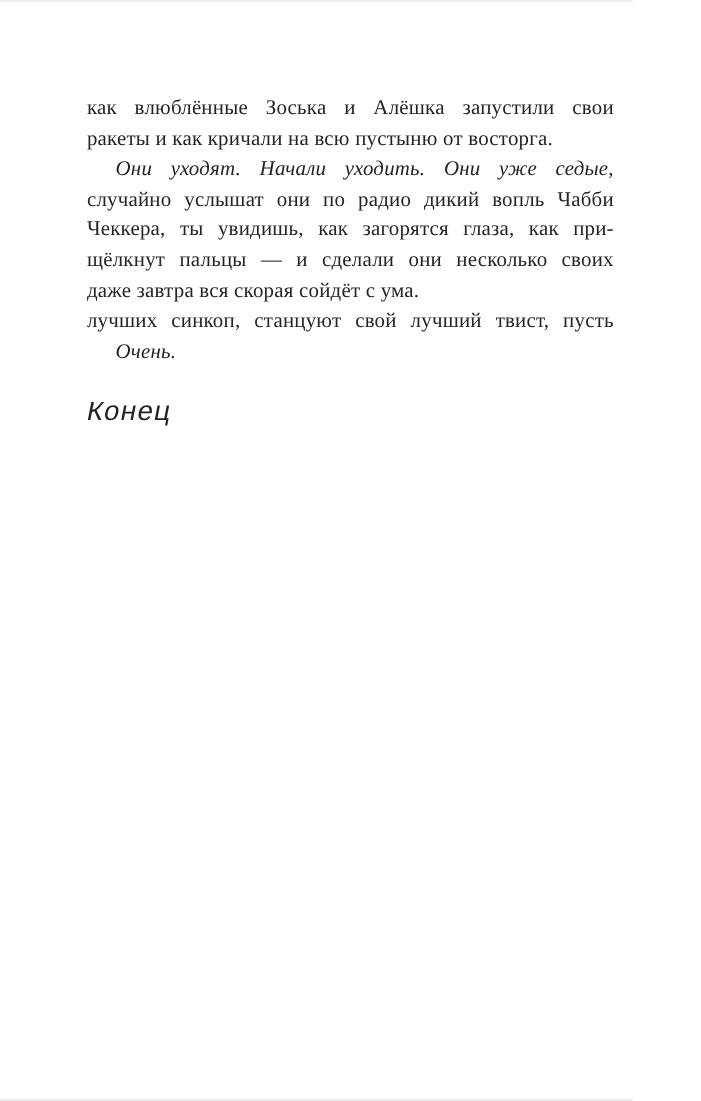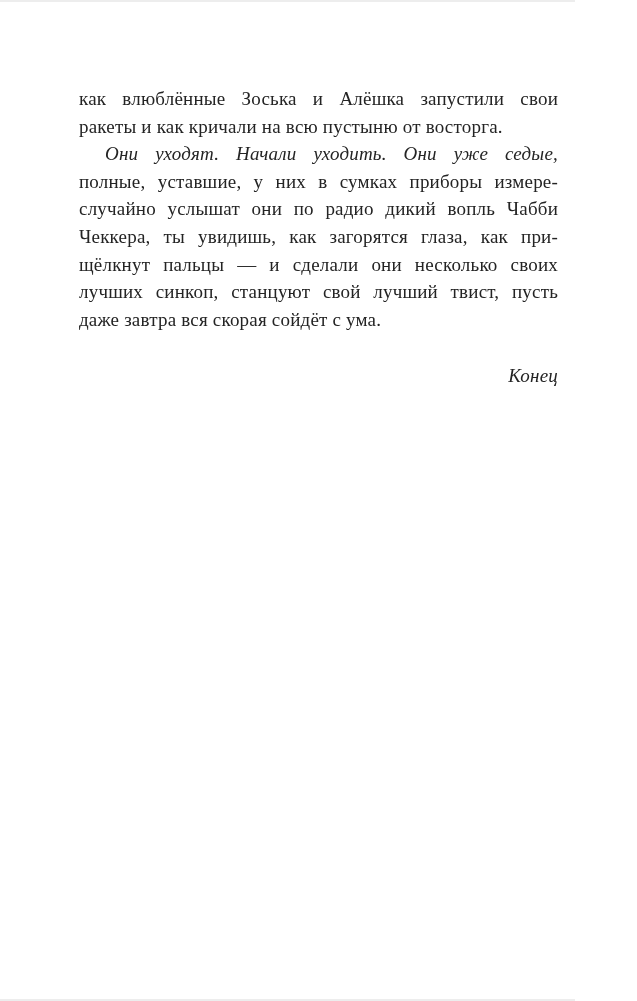--- a/index.html
+++ b/index.html
@@ -43,39 +43,42 @@
   .line.last {
     text-align: left;
     text-align-last: left;
   }
   .line.indent {
     text-indent: 26px;
     font-style: italic;
   }
   .ending {
     margin-top: 29px;
-    text-align: right;
+    text-align: left;
     font-style: italic;
-    font-size: 19px;
+    font-size: 25px;
+    font-family: Liberation Mono, monospace;
   }
 </style>
 </head>
 <body>
 
 <div class="page">
   <div class="text-block">
 
     <div class="paragraph">
         <div class="line">как влюблённые Зоська и Алёшка запустили свои</div>
         <div class="line last">ракеты и как кричали на всю пустыню от восторга.</div>
       </div>
       <div class="paragraph">
         <div class="line indent">Они уходят. Начали уходить. Они уже седые,</div>
-        <div class="line">полные, уставшие, у них в сумках приборы измере-</div>
         <div class="line">случайно услышат они по радио дикий вопль Чабби</div>
         <div class="line">Чеккера, ты увидишь, как загорятся глаза, как при-</div>
         <div class="line">щёлкнут пальцы — и сделали они несколько своих</div>
+        <div class="line last">даже завтра вся скорая сойдёт с ума.</div>
         <div class="line">лучших синкоп, станцуют свой лучший твист, пусть</div>
-        <div class="line last">даже завтра вся скорая сойдёт с ума.</div>
+      </div>
+      <div class="paragraph">
+        <div class="line last indent">Очень.</div>
       </div>
       <div class="ending">Конец</div>
   </div>
 </div>
 
 </body></html>

